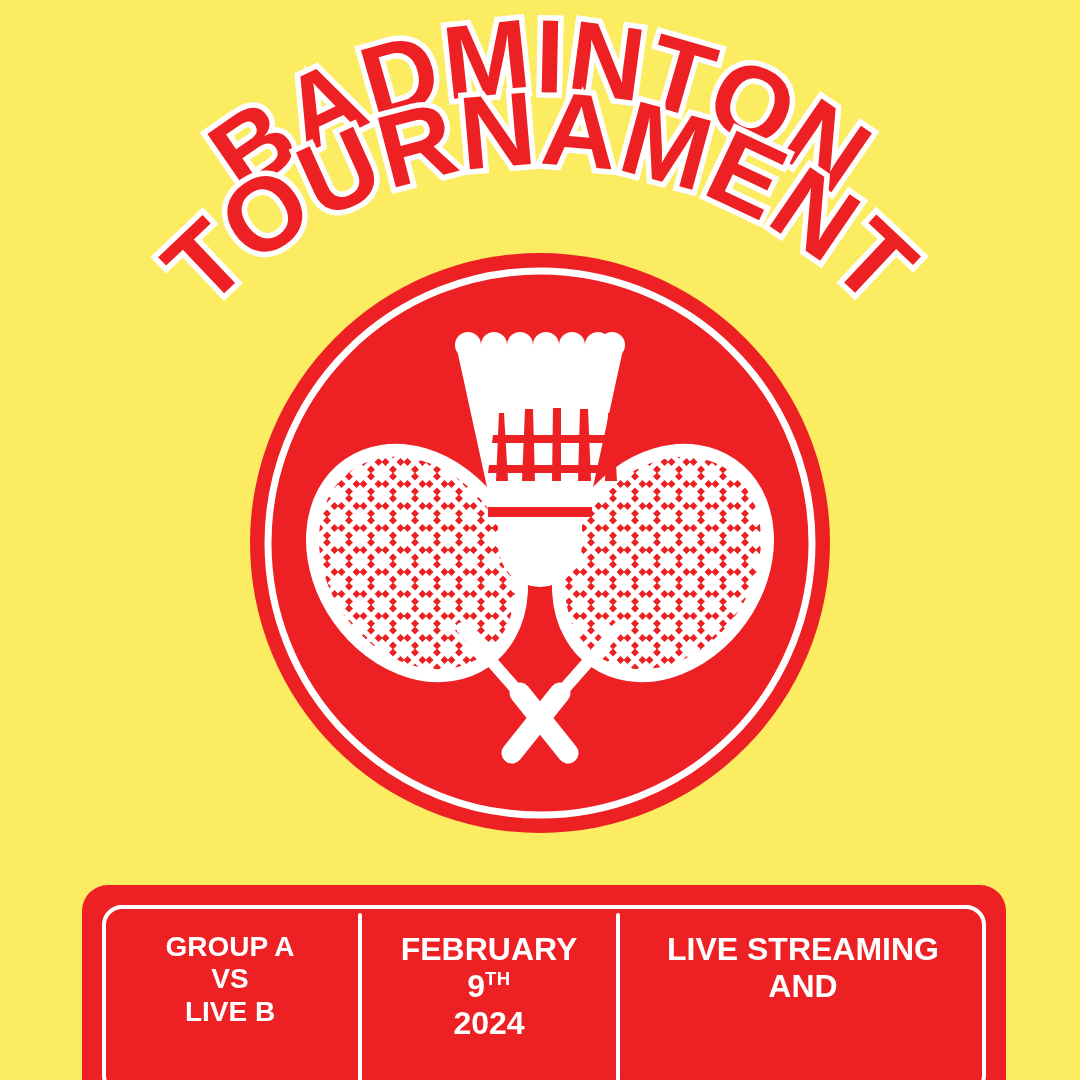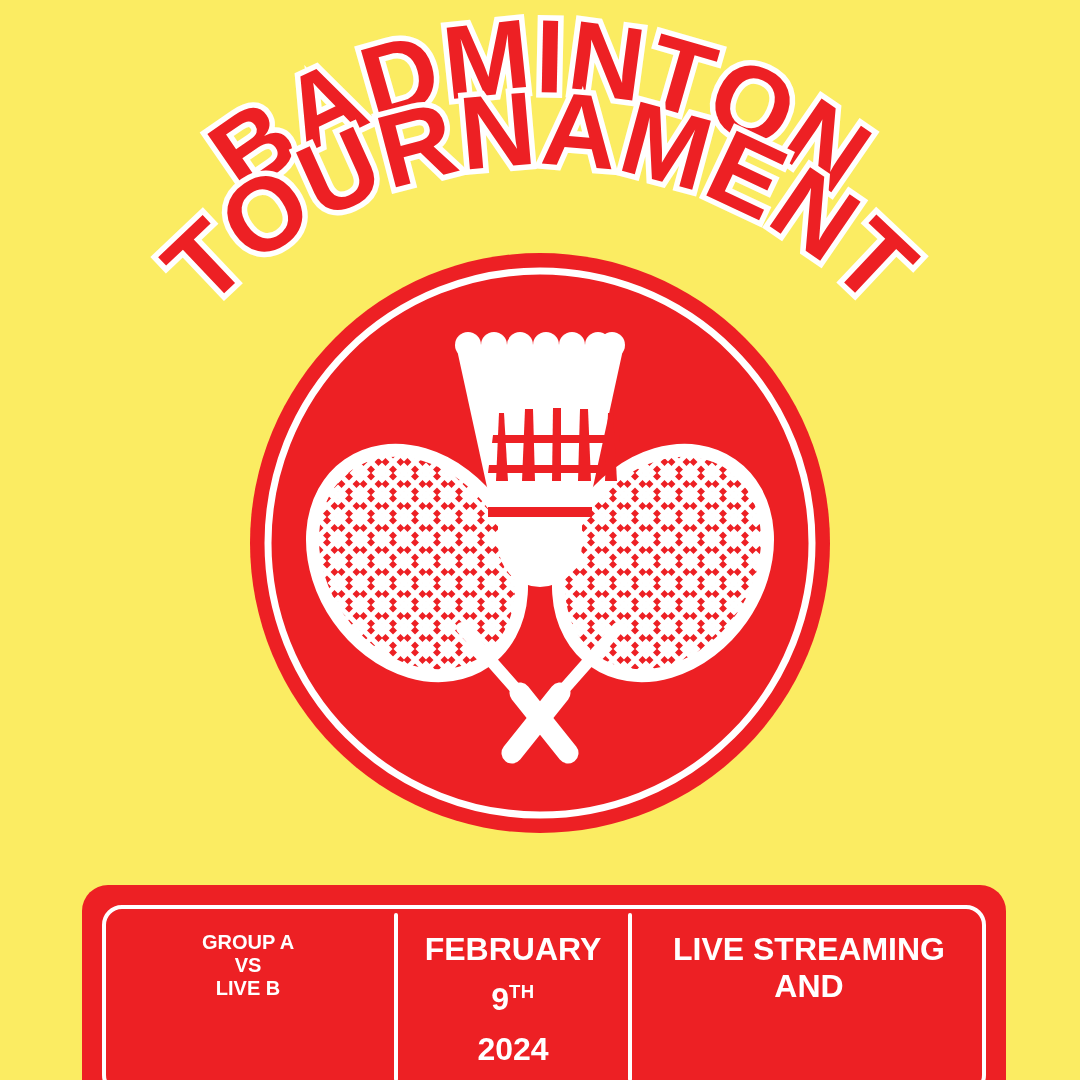--- a/index.html
+++ b/index.html
@@ -85,22 +85,22 @@
     display: flex;
     flex-direction: column;
     align-items: center;
     justify-content: flex-start;
     padding-top: 26px;
     color: #FFFFFF;
     font-weight: bold;
     line-height: 1.16;
     text-align: center;
   }
-  .bcol-1 { width: 292px; font-size: 20px; }
-  .bcol-2 { width: 230px; font-size: 32px; gap: 13px; }
+  .bcol-1 { width: 256px; font-size: 28px; }
+  .bcol-2 { width: 254px; font-size: 32px; }
   .bcol-3 { flex: 1; font-size: 32px; text-align: right; }
   .bdiv {
     width: 4px;
     align-self: stretch;
     margin-top: 8px;
     margin-bottom: 14px;
     background: #FFFFFF;
     border-radius: 2px;
     flex: 0 0 4px;
   }

